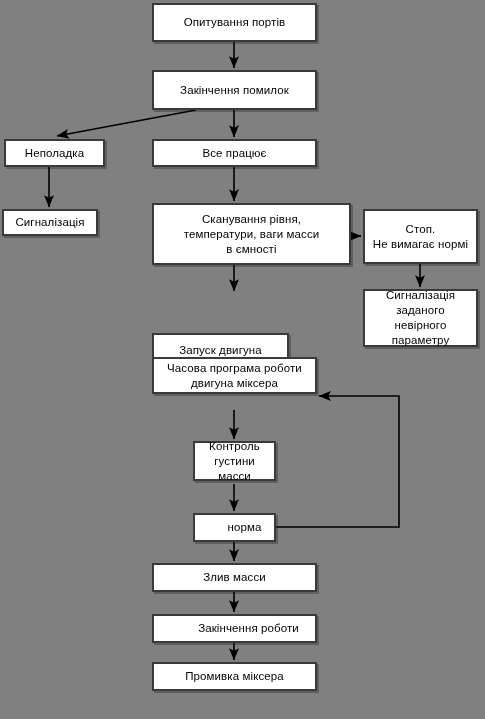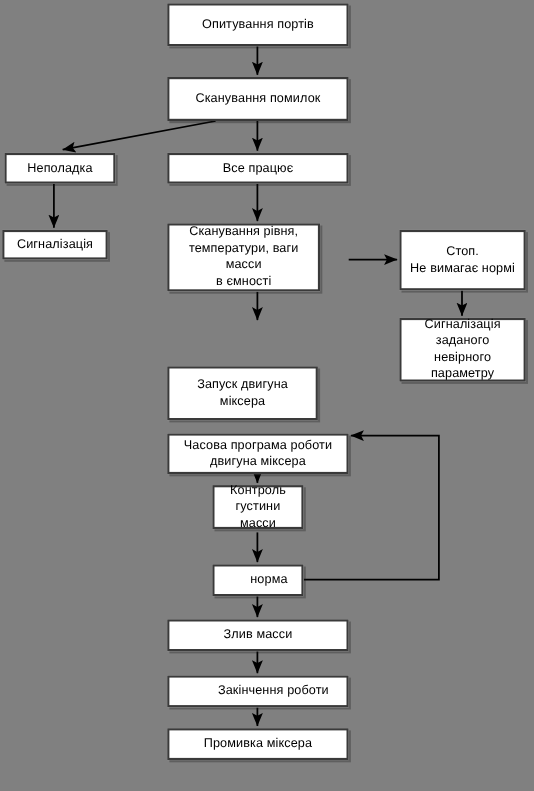--- a/index.html
+++ b/index.html
@@ -77,50 +77,50 @@
         <polyline points="234,592 234,612" fill="none" stroke="#000000" stroke-width="1.6" marker-end="url(#arrowhead)"></polyline>
         <polyline points="234,643 234,660" fill="none" stroke="#000000" stroke-width="1.6" marker-end="url(#arrowhead)"></polyline>
       </g>
   </svg>
 
   <div id="node-layer">
       <div class="node" style="left: 152px; top: 3px; width: 165px; height: 39px; background: rgb(255, 255, 255); border-color: rgb(58, 58, 58); align-items: center;">
         <span class="label">Опитування портів</span>
       </div>
       <div class="node" style="left: 152px; top: 70px; width: 165px; height: 40px; background: rgb(255, 255, 255); border-color: rgb(58, 58, 58);">
-        <span class="label">Сканування помилок</span>
+        <span class="label">Закінчення помилок</span>
       </div>
       <div class="node" style="left: 4px; top: 139px; width: 101px; height: 28px; background: rgb(255, 255, 255); border-color: rgb(58, 58, 58);">
         <span class="label">Неполадка</span>
       </div>
       <div class="node" style="left: 152px; top: 139px; width: 165px; height: 28px; background: rgb(255, 255, 255); border-color: rgb(58, 58, 58);">
         <span class="label">Все працює</span>
       </div>
       <div class="node" style="left: 2px; top: 209px; width: 96px; height: 27px; background: rgb(255, 255, 255); border-color: rgb(58, 58, 58);">
         <span class="label">Сигналізація</span>
       </div>
-      <div class="node" style="left: 152px; top: 203px; width: 139px; height: 62px; background: rgb(255, 255, 255); border-color: rgb(58, 58, 58); align-items: center;">
+      <div class="node" style="left: 152px; top: 203px; width: 199px; height: 62px; background: rgb(255, 255, 255); border-color: rgb(58, 58, 58); align-items: center;">
         <span class="label">Сканування рівня,
 температури, ваги масси
 в ємності</span>
       </div>
       <div class="node" style="left: 363px; top: 209px; width: 115px; height: 55px; background: rgb(255, 255, 255); border-color: rgb(58, 58, 58);">
         <span class="label">Стоп.
 Не вимагає нормі</span>
       </div>
       <div class="node" style="left: 152px; top: 293px; width: 137px; height: 49px; background: rgb(255, 255, 255); border-color: rgb(58, 58, 58); margin-top: 40px;">
         <span class="label">Запуск двигуна міксера</span>
       </div>
       <div class="node" style="left: 363px; top: 289px; width: 115px; height: 58px; background: rgb(255, 255, 255); border-color: rgb(58, 58, 58);">
         <span class="label">Сигналізація
 заданого
 невірного
 параметру</span>
       </div>
-      <div class="node" style="left: 152px; top: 394px; width: 165px; height: 37px; background: rgb(255, 255, 255); border-color: rgb(58, 58, 58);">
+      <div class="node" style="left: 152px; top: 357px; width: 165px; height: 37px; background: rgb(255, 255, 255); border-color: rgb(58, 58, 58);">
         <span class="label">Часова програма роботи
 двигуна міксера</span>
       </div>
       <div class="node" style="left: 193px; top: 441px; width: 83px; height: 40px; background: rgb(255, 255, 255); border-color: rgb(58, 58, 58);">
         <span class="label">Контроль
 густини
 масси</span>
       </div>
       <div class="node" style="left: 193px; top: 513px; width: 83px; height: 29px; background: rgb(255, 255, 255); border-color: rgb(58, 58, 58); padding-left: 24px;">
         <span class="label">норма</span>

